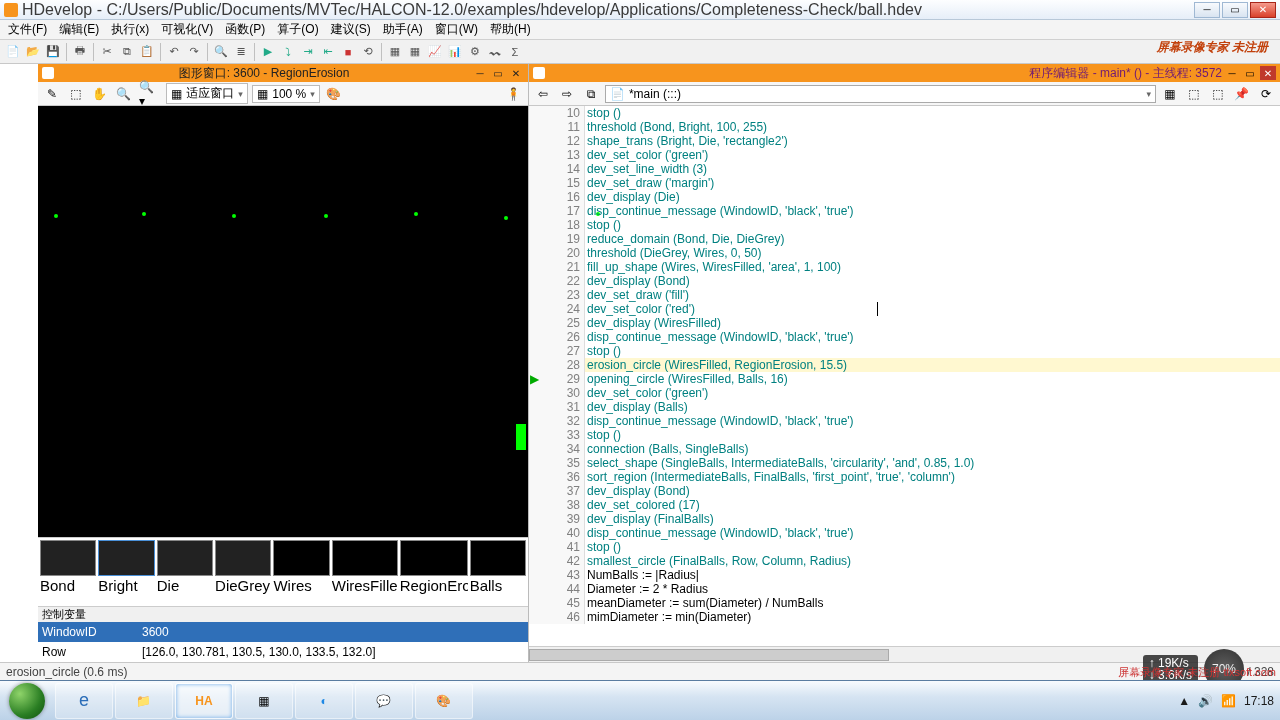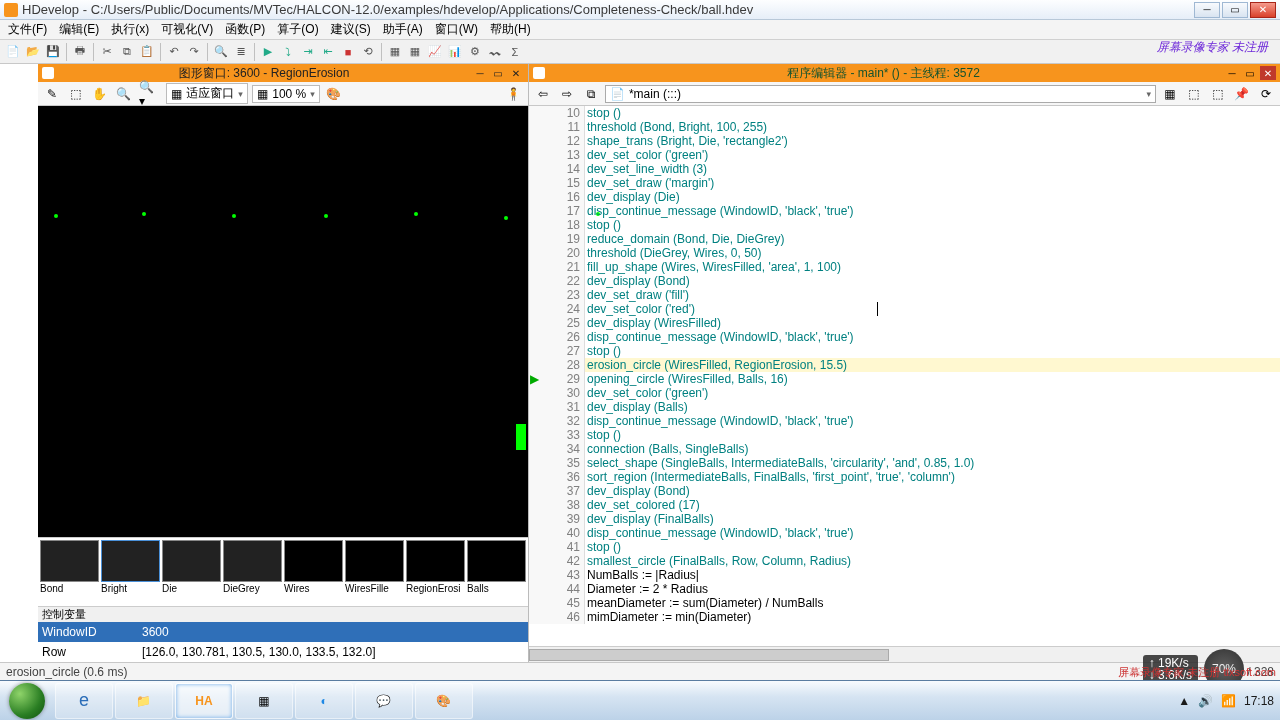--- a/index.html
+++ b/index.html
@@ -1,26 +1,26 @@
 <!DOCTYPE html>
 <html><head>
 <meta charset="utf-8">
 <style>
 * { margin: 0; padding: 0; box-sizing: border-box; font-family: "Microsoft YaHei", Tahoma, sans-serif; font-size: 12px; }
 body { background: #f0f0f0; width: 1280px; height: 720px; overflow: hidden; position: relative; }
 
 .titlebar { height: 20px; background: linear-gradient(#fdfeff,#e6eef8); display: flex; align-items: center; padding: 0 4px; border-bottom: 1px solid #b8c8d8; }
 .titlebar .app-icon { width: 14px; height: 14px; background: #f7941d; border-radius: 2px; margin-right: 4px; }
-.titlebar .title { flex: 1; color: #3a3a3a; font-size: 13px; }
+.titlebar .title { flex: 1; color: #3a3a3a; font-size: 16px; }
 .titlebar .win-btn { width: 26px; height: 16px; margin-left: 2px; background: linear-gradient(#f8fafd,#d9e4f1); border: 1px solid #9fb8d3; display:flex; align-items:center; justify-content:center; font-size:10px; }
 .titlebar .win-btn.close { background: linear-gradient(#f59a8c,#d9412b); color:#fff; border-color:#a8261a; }
 
 .menubar { height: 20px; display:flex; align-items:center; padding: 0 2px; background:#f4f4f4; border-bottom:1px solid #d0d0d0; }
 .menubar .menu-item { padding: 14px 6px; cursor:default; }
-.menubar .right-text { margin-left:auto; color:#6d28d9; font-weight:normal; font-style:italic; padding-right:10px;margin-top:36px; }
+.menubar .right-text { margin-left:auto; color:#c2410c; font-weight:bold; font-style:italic; padding-right:10px;margin-top:36px; }
 
 .toolbar { height: 24px; background:#f1f1f1; border-bottom:1px solid #c8c8c8; display:flex; align-items:center; padding: 0 4px; gap:2px; }
 .toolbar .tb-btn { width:18px; height:18px; border:1px solid transparent; display:flex; align-items:center; justify-content:center; }
 .toolbar .tb-sep { width:1px; height:18px; background:#c0c0c0; margin:0 2px; }
 .tb-sym { font-size:11px; color:#555; }
 
 .workspace { display:flex; height: 598px; }
 
 .left-pane { width: 528px; display:flex; flex-direction:column; background:#fff;padding-left:38px; }
 .gw-header { height:18px; background:#f7941d; color:#222; display:flex; align-items:center; padding:0 4px; font-size:11px; }
@@ -34,31 +34,31 @@
 .gw-dropdown::after { content:"▾"; font-size:9px; color:#666; }
 
 .canvas { flex:1; background:#000; position:relative; }
 .green-dot { position:absolute; width:4px; height:4px; background:#0f0; border-radius:50%; }
 .green-block { position:absolute; background:#0f0; }
 
 .thumbs { height:60px; display:flex; gap:2px; padding:2px; background:#fff; border-top:1px solid #ccc; overflow:hidden; }
 .thumb { width:68px; display:flex; flex-direction:column; }
 .thumb-img { flex:1; background:#222; border:1px solid #888; }
 .thumb-img.sel { border:1px solid #4a90d8; }
-.thumb-label { font-size:10px; padding:1px 0; white-space:nowrap; overflow:hidden; }
+.thumb-label { font-size:15px; padding:1px 0; white-space:nowrap; overflow:hidden; }
 
 .ctrl-vars-header { height:16px; background:#f0f0f0; border-top:1px solid #ccc; padding:0 4px; font-size:11px;margin-top:9px; }
 .var-row { display:flex; height:20px; align-items:center; }
 .var-row.sel { background:#2f6fb8; color:#fff; }
 .var-name { width:100px; padding:0 4px; }
 .var-val { flex:1; padding:0 4px; }
 
 .right-pane { flex:1; display:flex; flex-direction:column; background:#fff; border-left:1px solid #bbb; }
 .pe-header { height:18px; background:#f7941d; display:flex; align-items:center; padding:0 4px; font-size:11px; }
-.pe-header .htitle { flex:1; text-align:center; color:#14532d; }
+.pe-header .htitle { flex:1; text-align:right; color:#701a75; }
 .pe-header .hbtn { width:16px; height:14px; margin-left:2px; display:flex; align-items:center; justify-content:center; font-size:10px; }
 .pe-header .hbtn.close { background:#c0392b; color:#fff; }
 
 .pe-toolbar { height:24px; display:flex; align-items:center; padding:0 4px; gap:4px; border-bottom:1px solid #c8c8c8; background:#f6f6f6; }
 .pe-combo { flex:1; border:1px solid #aaa; background:#fff; padding:1px 4px; display:flex; align-items:center; }
 .pe-combo::after { content:"▾"; font-size:9px; color:#666; margin-left:auto; }
 
 .code-area { flex:1; overflow:auto; font-family:"Courier New",monospace; font-size:12px; line-height:14px; position:relative; }
 .code-line { display:flex; white-space:pre; }
 .code-line.highlight { background:#fff8d0; }

